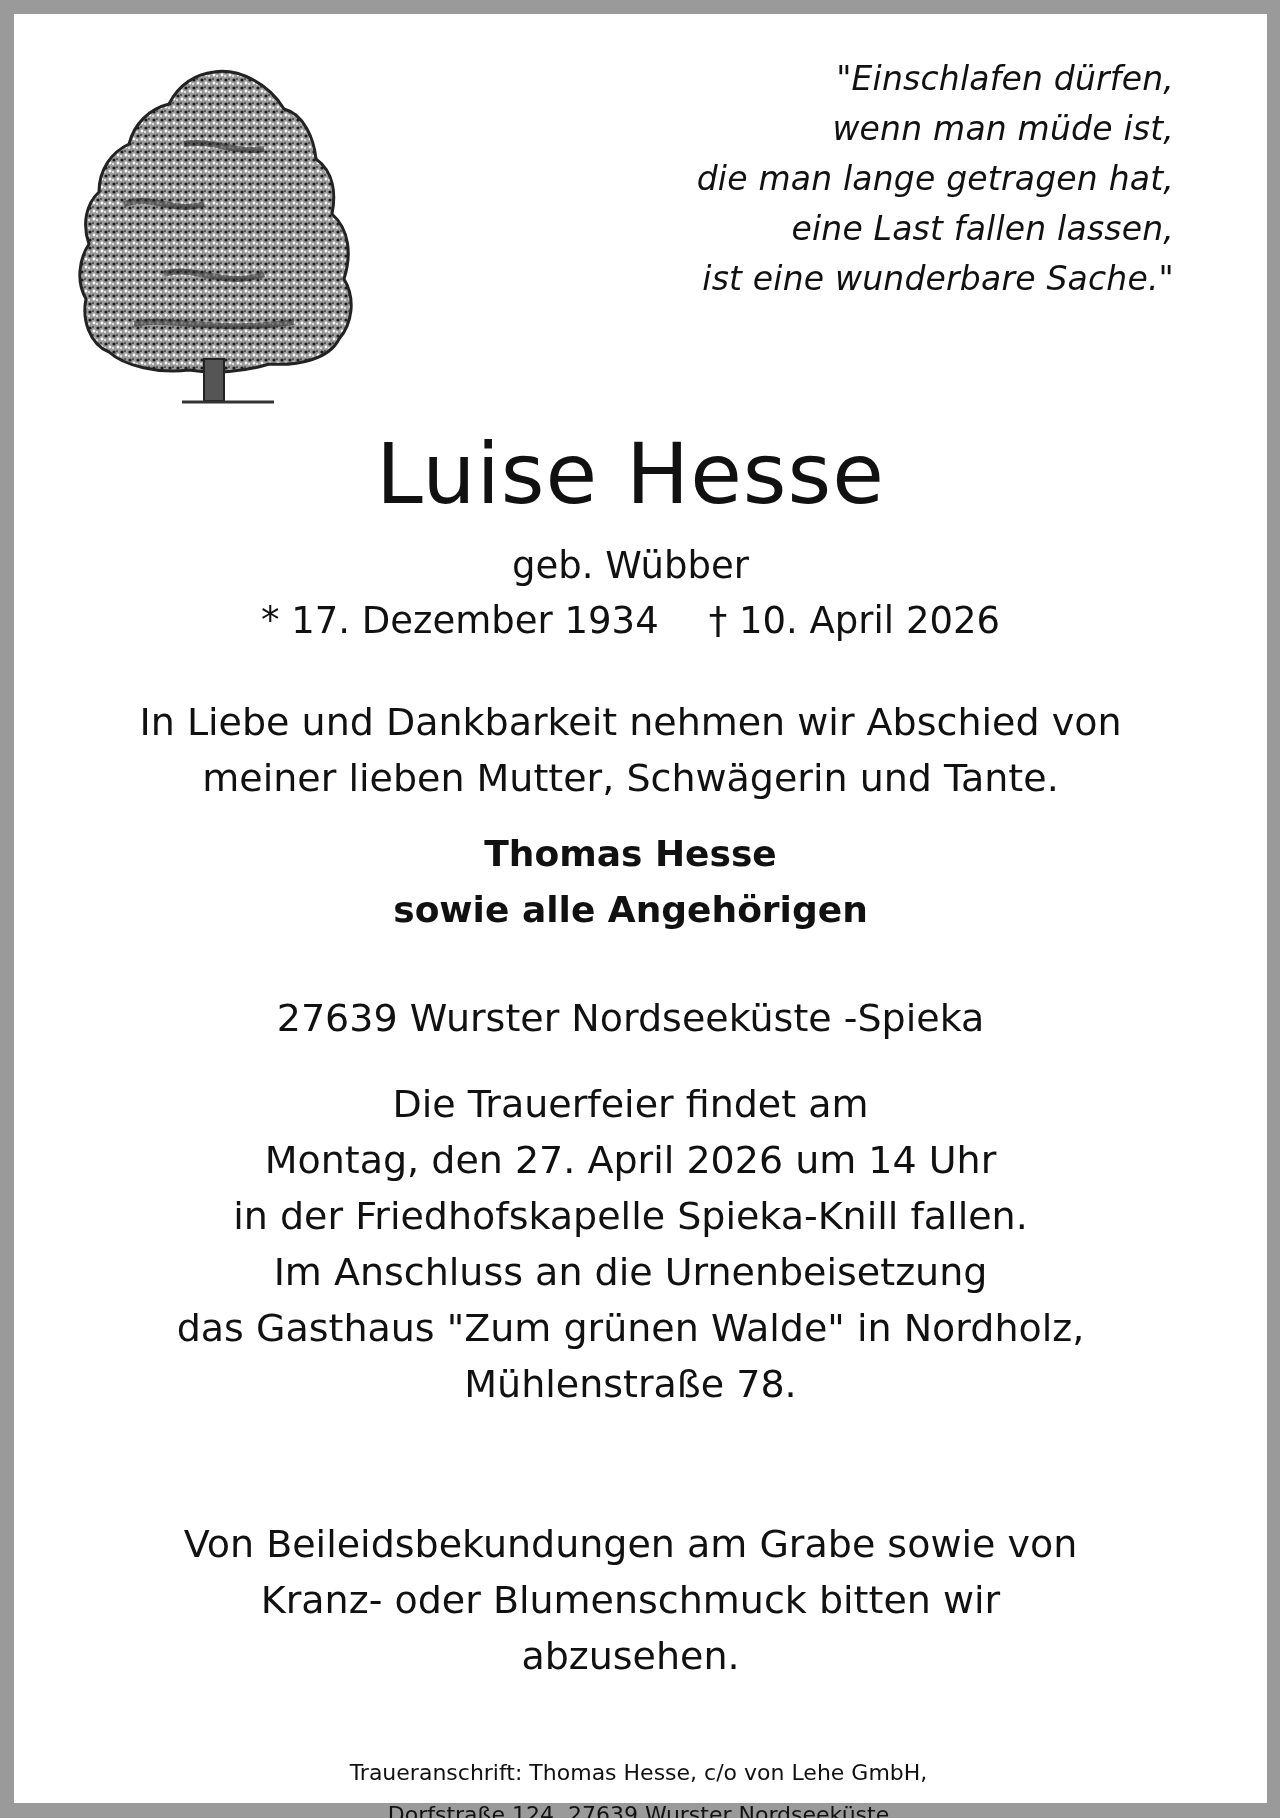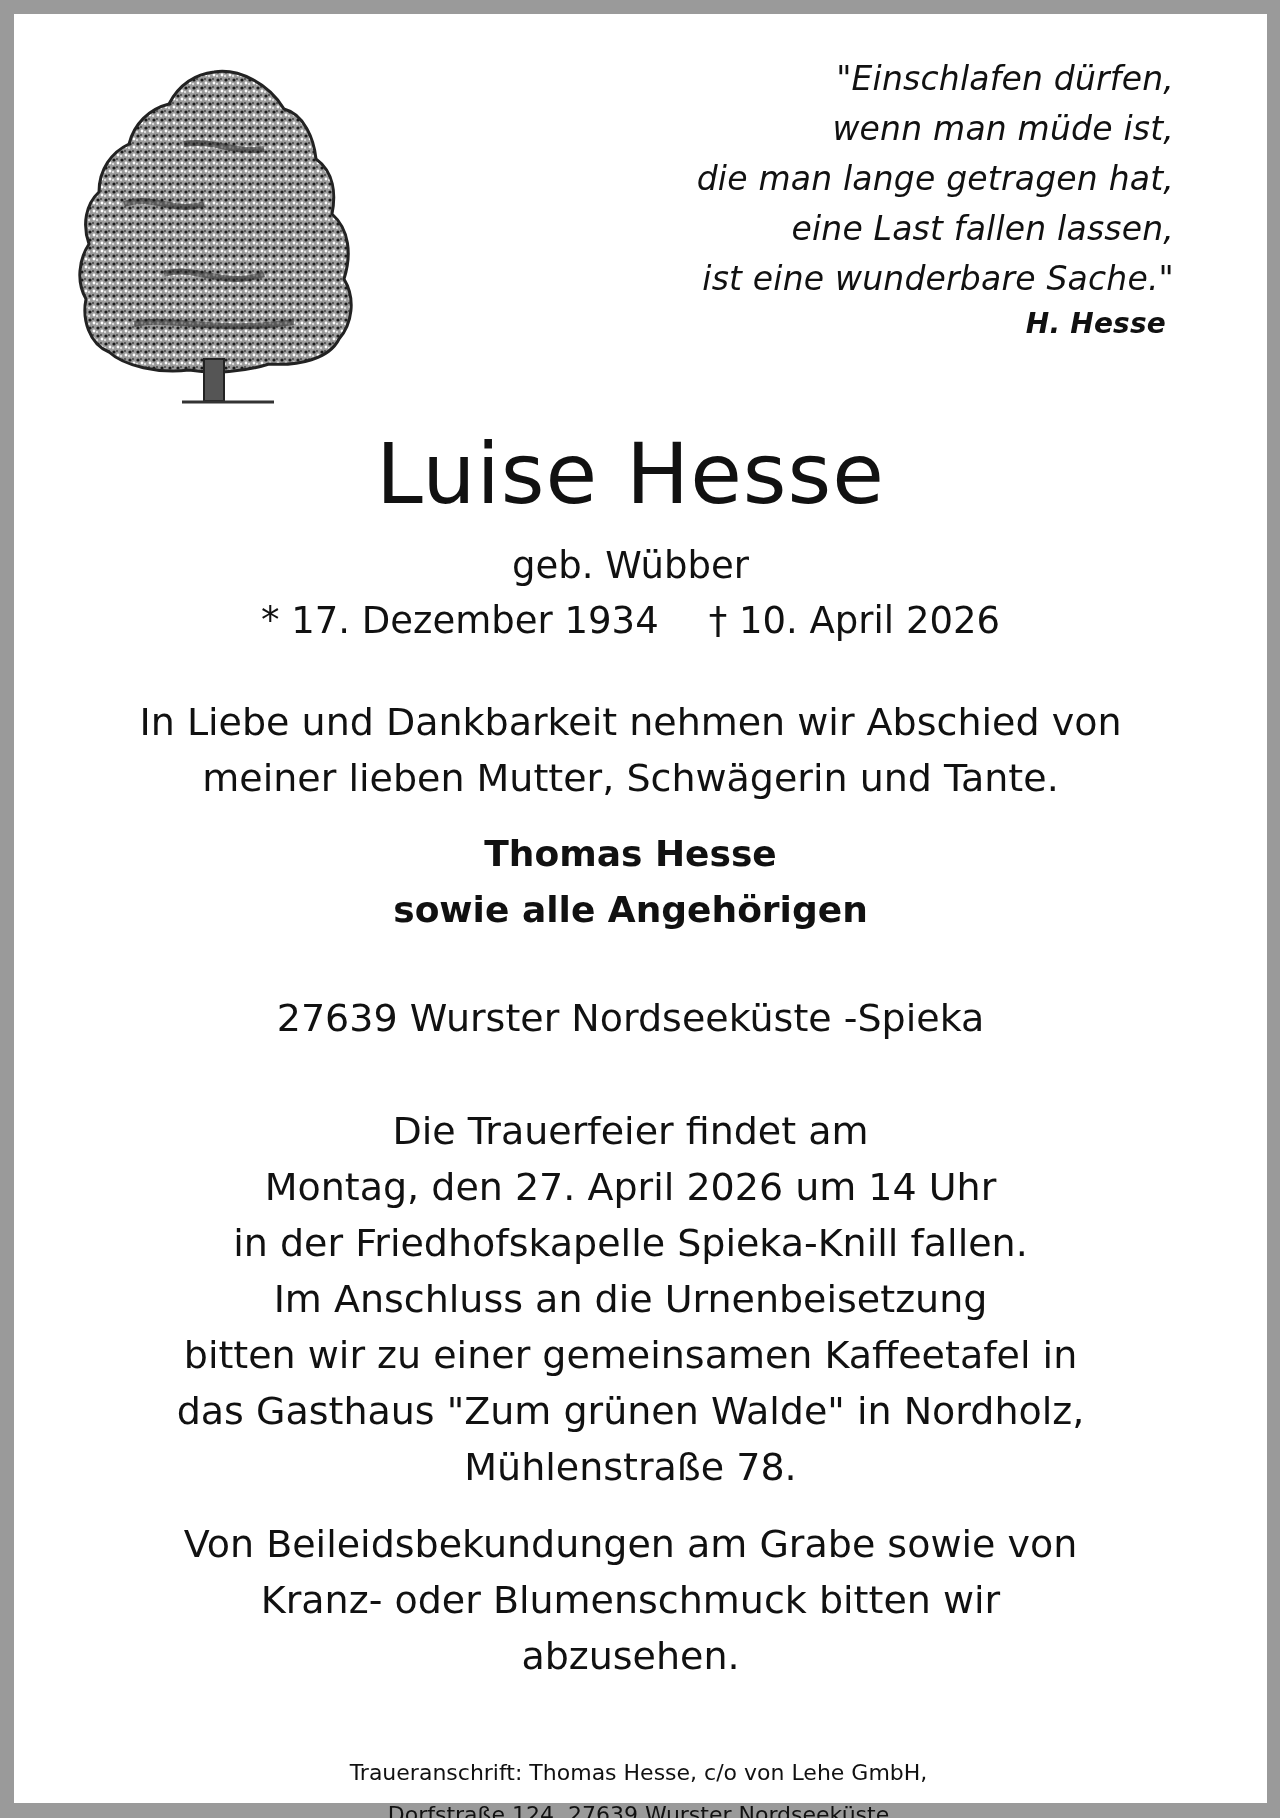--- a/index.html
+++ b/index.html
@@ -63,21 +63,21 @@
     }
     .dates .gap { display: inline-block; width: 50px; }
     .text {
       font-size: 38px;
       line-height: 56px;
     }
     .intro { top: 680px; }
     .bold { font-weight: bold; font-size: 36px; line-height: 56px; }
     .mourners { top: 812px; }
     .location { top: 976px; }
-    .ceremony { top: 1062px; margin-top: 27px; }
+    .ceremony { top: 1062px; }
     .flowers { top: 1502px; }
     .address {
       top: 1738px;
       font-size: 22px; line-height: 42px; padding-left: 8px;
     }
     .line { display: block; }
   </style>
 </head>
 <body>
 
@@ -98,21 +98,20 @@
     <rect x="140" y="305" width="20" height="42" fill="#555" stroke="#222" stroke-width="2"></rect>
     <line x1="118" y1="348" x2="210" y2="348" stroke="#333" stroke-width="3"></line>
   </svg>
 
   <div class="quote-block">
     <span class="quote-line">"Einschlafen dürfen,</span>
     <span class="quote-line">wenn man müde ist,</span>
     <span class="quote-line">die man lange getragen hat,</span>
     <span class="quote-line">eine Last fallen lassen,</span>
     <span class="quote-line">ist eine wunderbare Sache."</span>
-    <span class="quote-author">H. Hesse</span>
   </div>
 
   <div class="center name">Luise Hesse</div>
   <div class="center maiden">geb. Wübber</div>
   <div class="center dates">
     <span>* 17. Dezember 1934</span><span class="gap"></span><span>† 10. April 2026</span>
   </div>
 
   <div class="center bold mourners">
     <span class="line">Thomas Hesse</span>
@@ -124,21 +123,20 @@
     <span class="line">meiner lieben Mutter, Schwägerin und Tante.</span>
   </div>
 
   <div class="center text location">27639 Wurster Nordseeküste -Spieka</div>
 
   <div class="center text ceremony">
     <span class="line">Die Trauerfeier findet am</span>
     <span class="line">Montag, den 27. April 2026 um 14 Uhr</span>
     <span class="line">in der Friedhofskapelle Spieka-Knill fallen.</span>
     <span class="line">Im Anschluss an die Urnenbeisetzung</span>
-    <span class="line">bitten wir zu einer gemeinsamen Kaffeetafel in</span>
     <span class="line">das Gasthaus "Zum grünen Walde" in Nordholz,</span>
     <span class="line">Mühlenstraße 78.</span>
   </div>
 
   <div class="center text flowers">
     <span class="line">Von Beileidsbekundungen am Grabe sowie von</span>
     <span class="line">Kranz- oder Blumenschmuck bitten wir</span>
     <span class="line">abzusehen.</span>
   </div>
 

